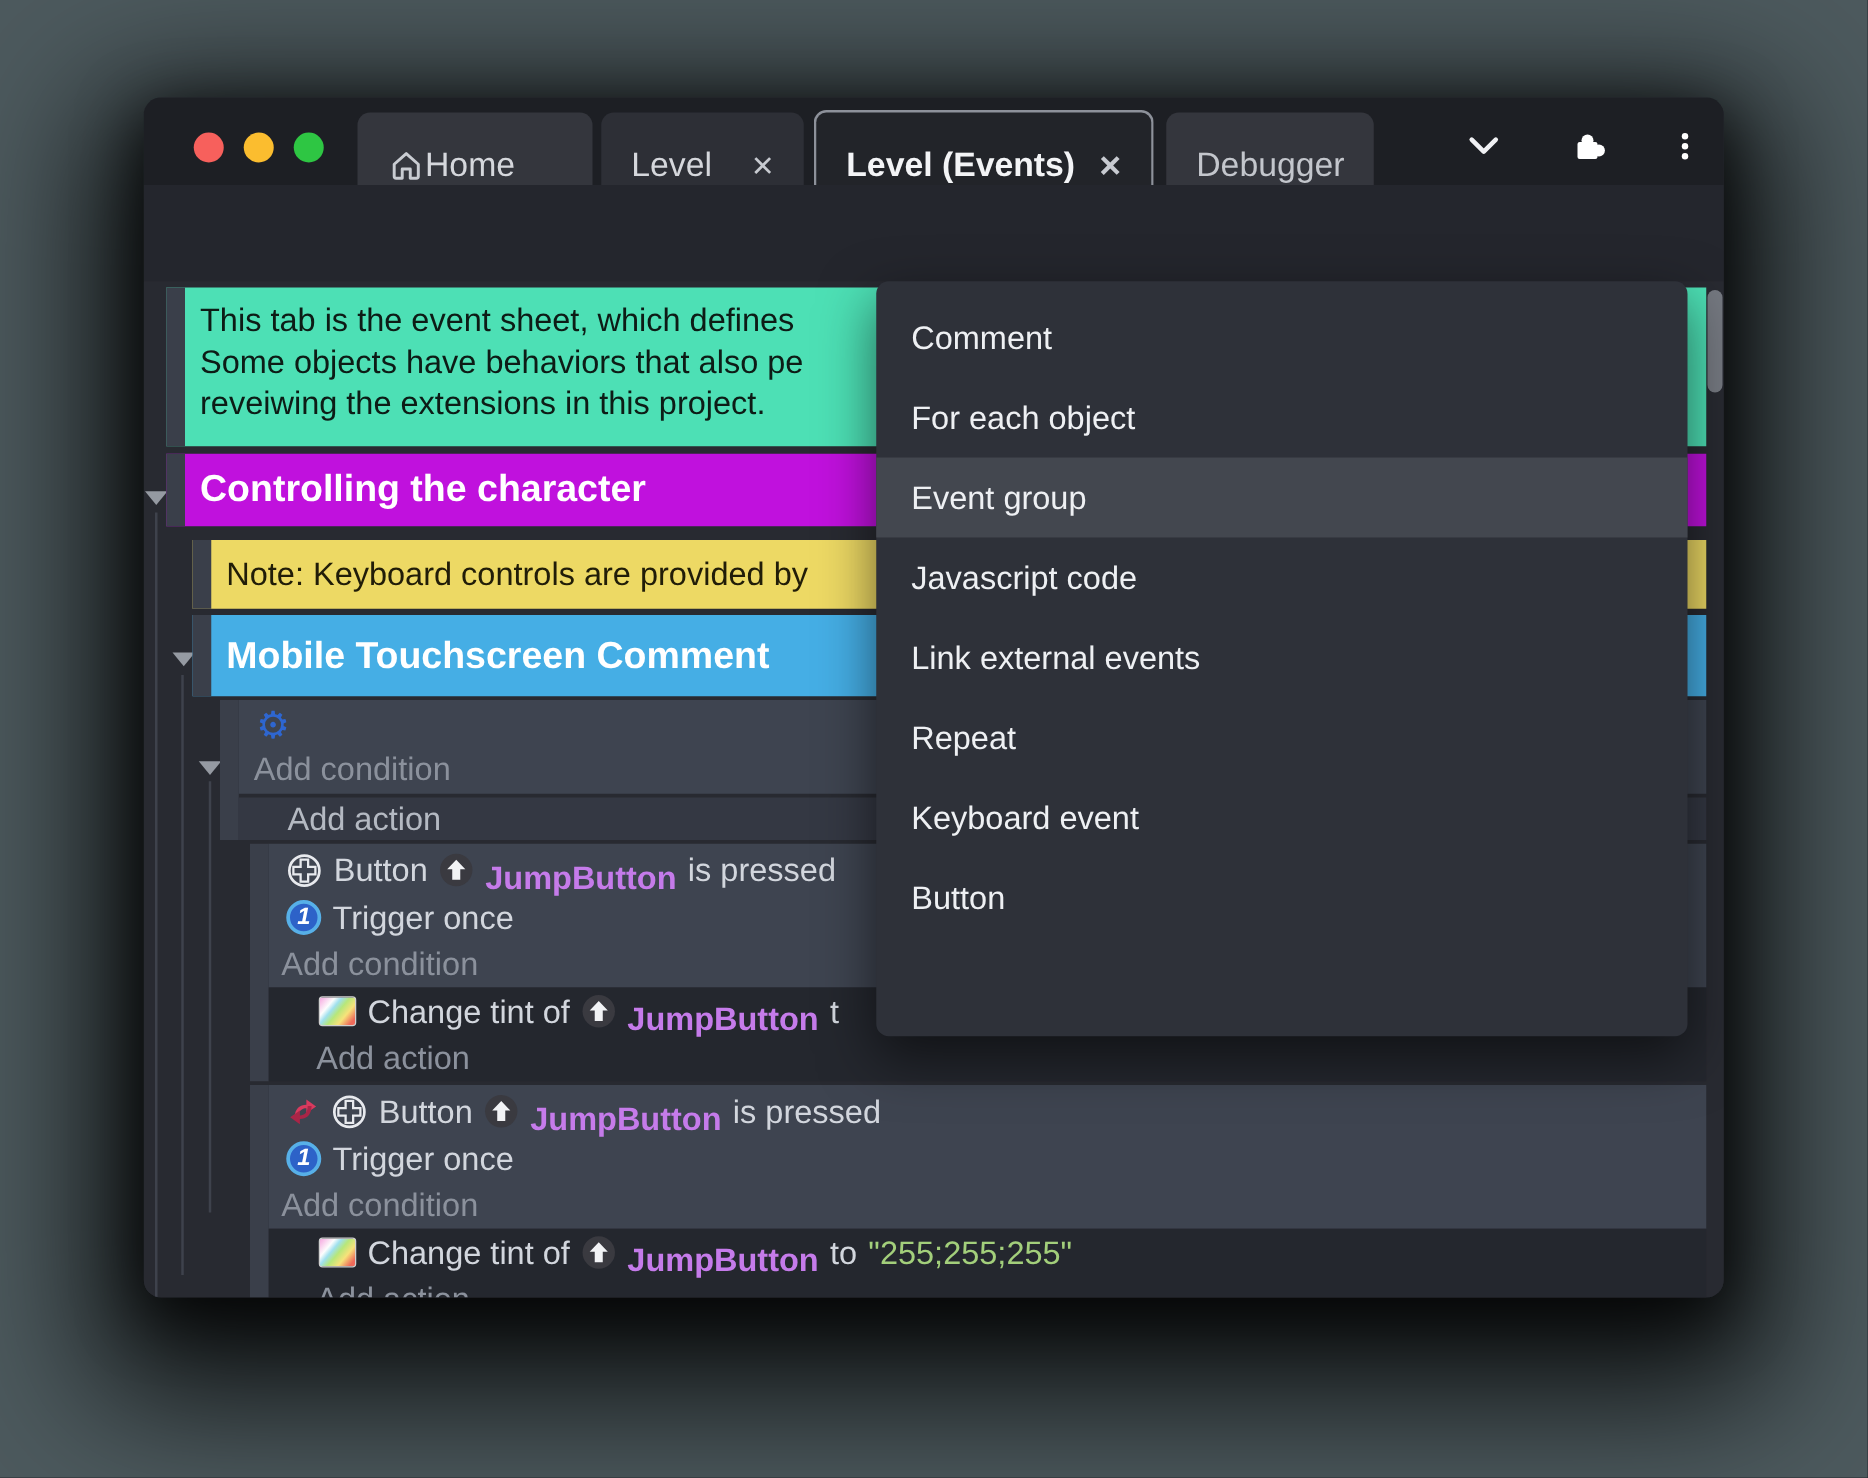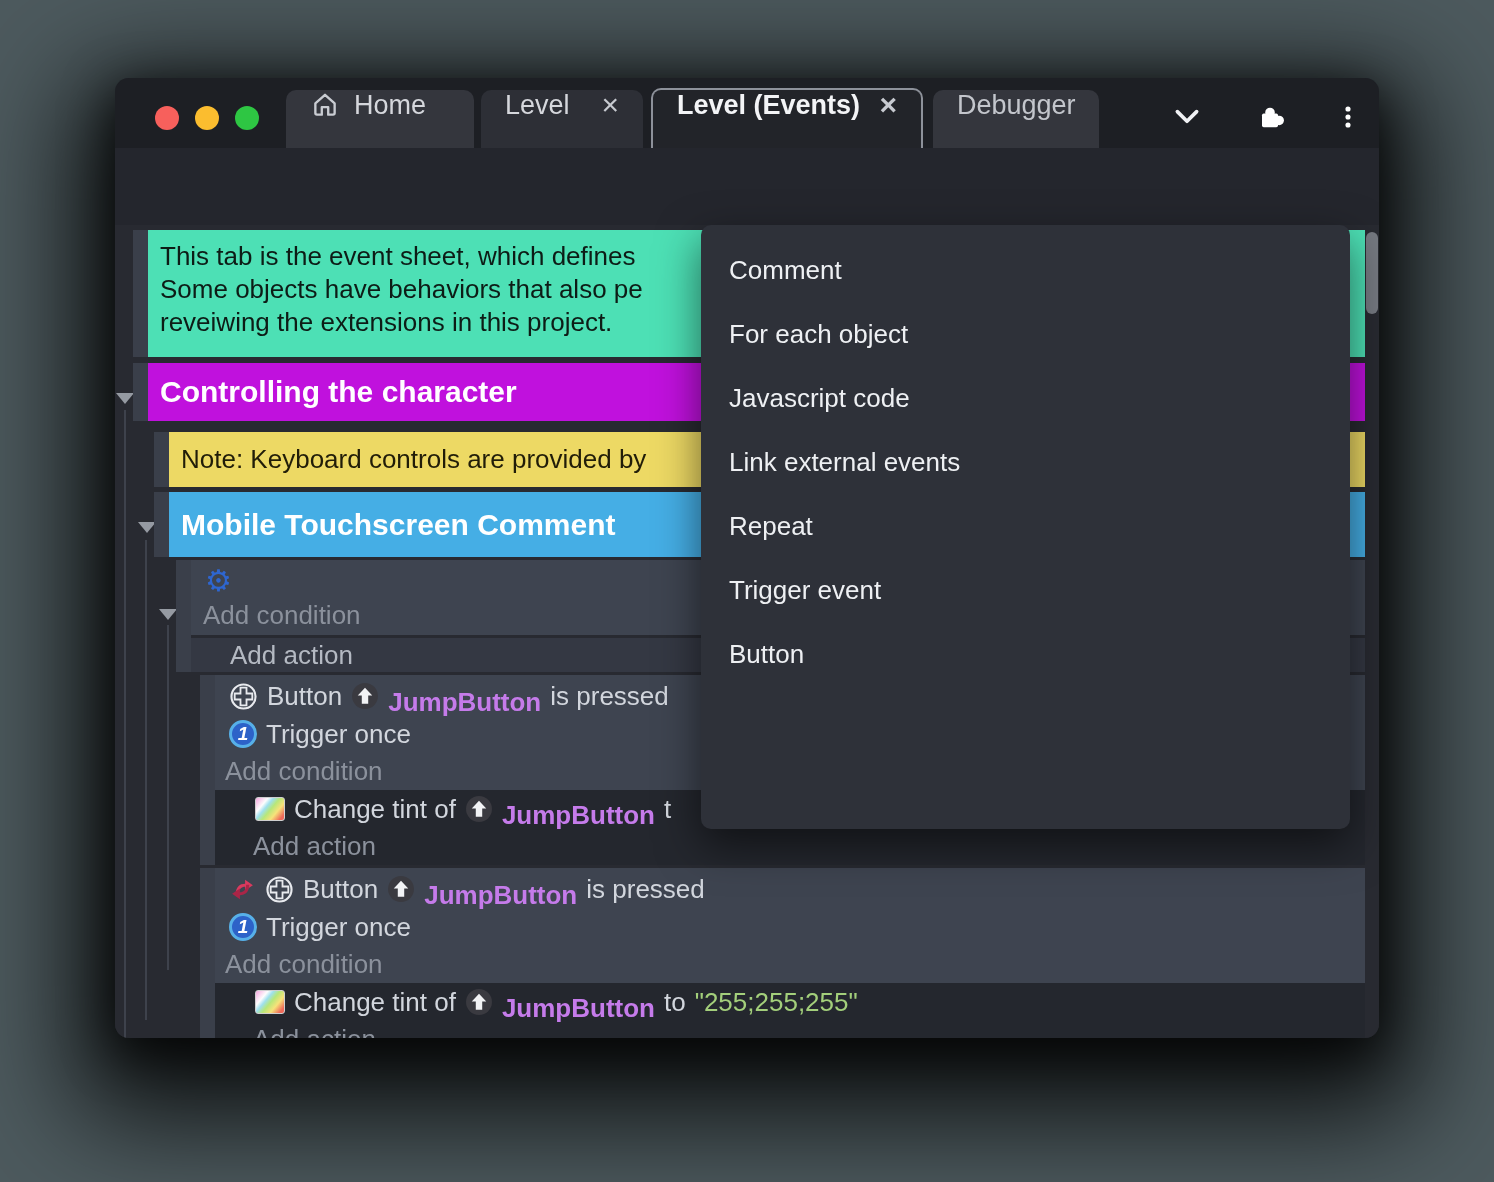--- a/index.html
+++ b/index.html
@@ -16,21 +16,21 @@
     box-shadow:0 40px 110px 40px rgba(0,0,0,0.82), 0 12px 50px rgba(0,0,0,0.75);
   }
   
   .titlebar { position:absolute; left:0; top:0; width:100%; height:70px; background:#1d1f24; }
   .traffic { position:absolute; top:28px; width:24px; height:24px; border-radius:50%; }
   .t-red { left:40px; background:#f7605c; }
   .t-yellow { left:80px; background:#fbbd2f; }
   .t-green { left:120px; background:#2ec643; }
   .tab {
     position:absolute; top:12px; height:58px; border-radius:10px 10px 0 0;
-    display:flex; align-items:flex-start; font-size:27px; color:#d5d7dc; gap:14px;
+    display:flex; align-items:flex-end; font-size:27px; color:#d5d7dc; 
     padding:0 24px; white-space:nowrap; overflow:hidden;
   }
   .tab-home { left:171px; width:188px; background:#34363d; }
   .tab-level { left:366px; width:162px; background:#2d2f36; }
   .tab-active {
     left:536px; width:272px; background:#222429; color:#f3f4f6; font-weight:600;
     border:2px solid #8d919a; border-bottom:none; top:10px; height:60px;
   }
   .tab-debugger { left:818px; width:166px; background:#34363d; color:#c3c6cc; }
   .tab .close { margin-left:auto; font-size:30px; color:#c7cad0; line-height:1; }
@@ -418,20 +418,21 @@
         </div>
       </div>
     </div>
 
     <div class="scrollthumb"></div>
   </div>
 
   <div class="menu">
     <div class="menu-item">Comment</div>
     <div class="menu-item">For each object</div>
+    <div class="menu-item hl">Event group</div>
     <div class="menu-item">Javascript code</div>
     <div class="menu-item">Link external events</div>
     <div class="menu-item">Repeat</div>
-    <div class="menu-item">Trigger event</div>
+    <div class="menu-item">Keyboard event</div>
     <div class="menu-item">Button</div>
   </div>
 
 </div>
 
 </body></html>

